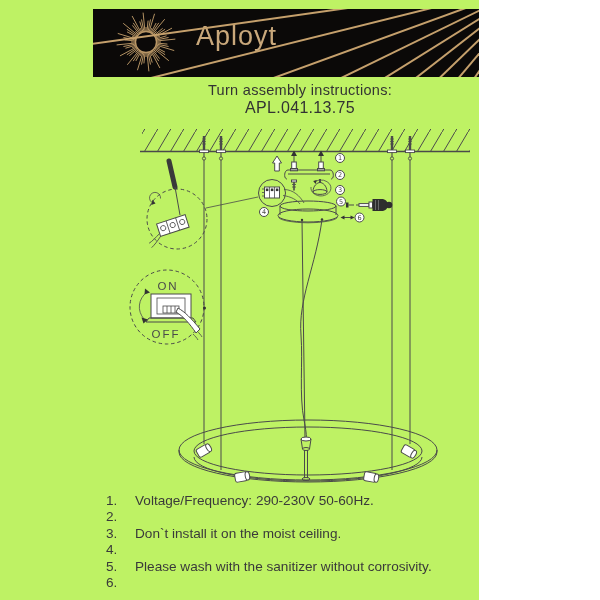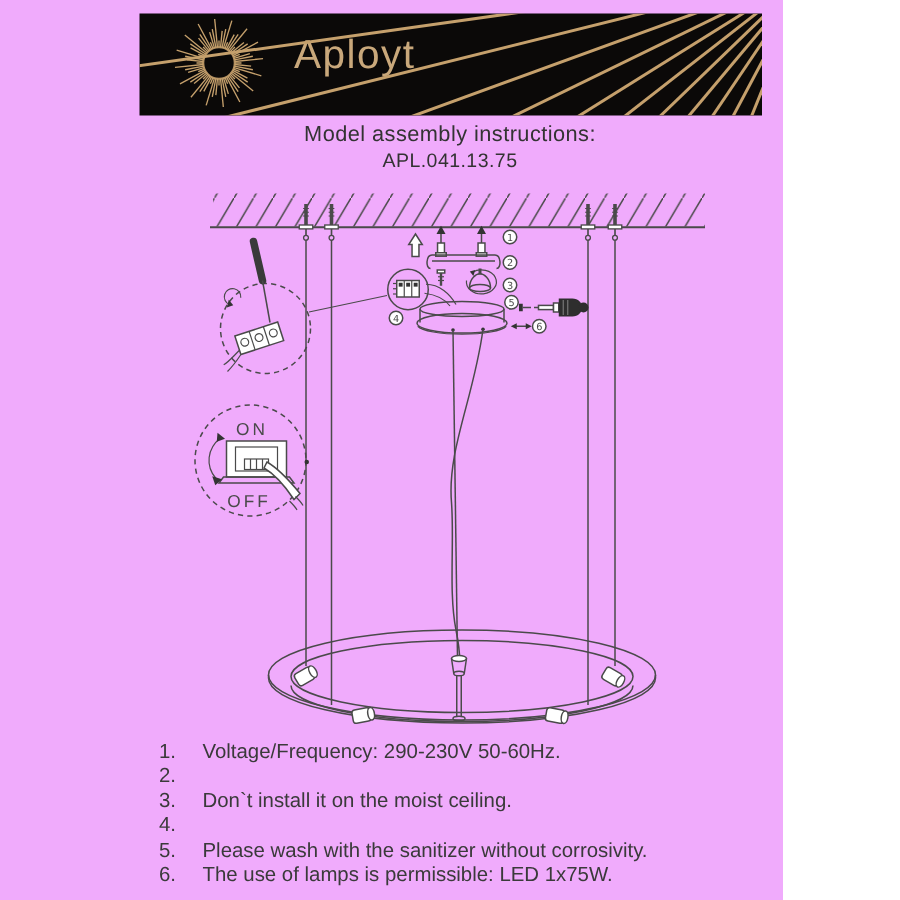--- a/index.html
+++ b/index.html
@@ -1,29 +1,29 @@
 <!DOCTYPE html>
 <html><head>
 <meta charset="utf-8">
 <style>
   html,body{margin:0;padding:0;background:#fff;}
-  .page{position:relative;width:522px;height:600px;background:#f0abfc;overflow:hidden;
+  .page{position:relative;width:479px;height:600px;background:#bef264;overflow:hidden;
         font-family:"Liberation Sans",sans-serif;}
 
   
   .banner{position:absolute;left:93px;top:9px;width:415px;height:68px;background:#0b0908;overflow:hidden;}
   .banner svg{position:absolute;left:0;top:0;}
   .brand{position:absolute;left:103px;top:12px;font-size:27px;letter-spacing:1px;color:#c9a87b;
          font-weight:normal;}
 
   
   .heading{position:absolute;left:0;top:82px;width:600px;text-align:center;
            font-size:14.5px;color:#333;letter-spacing:.3px;}
   .model{position:absolute;left:0;top:99px;width:600px;text-align:center;
-         font-size:13px;color:#333;letter-spacing:.3px;}
+         font-size:16px;color:#333;letter-spacing:.3px;}
 
   
   .diagram{position:absolute;left:0;top:0;width:600px;height:600px;}
   .ln{stroke:#4a4a4a;fill:none;stroke-width:1;}
   .ln2{stroke:#4a4a4a;fill:none;stroke-width:1.3;}
   .thin{stroke:#4a4a4a;fill:none;stroke-width:.8;}
   .wh{fill:#ffffff;stroke:#4a4a4a;stroke-width:1;}
   .dk{fill:#333333;stroke:none;}
   .dash{stroke-dasharray:3.5 2.8;}
   text.co{font-size:6.5px;fill:#4a4a4a;text-anchor:middle;font-family:"DejaVu Sans",sans-serif;}
@@ -119,21 +119,21 @@
           <line x1="447" y1="-28" x2="37.234408124504625" y2="292.1439671693424" stroke="#c5a06c" stroke-width="2"></line>
           <line x1="447" y1="-28" x2="6.014989998658507" y2="247.55801740126657" stroke="#c5a06c" stroke-width="2"></line>
           <line x1="447" y1="-28" x2="-20.37290407556685" y2="199.9529963303202" stroke="#c5a06c" stroke-width="2"></line>
           <line x1="447" y1="-28" x2="-41.6401628086723" y2="149.85047452934782" stroke="#c5a06c" stroke-width="2"></line>
           <line x1="447" y1="-28" x2="-57.55377766351819" y2="97.79938571182721" stroke="#c5a06c" stroke-width="2"></line>
           <line x1="447" y1="-28" x2="-67.93939574561648" y2="44.37001249923419" stroke="#c5a06c" stroke-width="2"></line>
         </g>
     </svg>
   </div>
 
-  <div class="heading">Model assembly instructions:</div>
+  <div class="heading">Turn assembly instructions:</div>
   <div class="model">APL.041.13.75</div>
 
   <svg class="diagram" viewBox="0 0 600 600">
     <defs>
       <pattern id="hatch" width="13" height="22" patternUnits="userSpaceOnUse">
         <line x1="0" y1="22" x2="13" y2="0" stroke="#4a4a4a" stroke-width="1"></line>
       </pattern>
       <g id="anchor">
         <line x1="0" y1="136" x2="0" y2="150" stroke="#4a4a4a" stroke-width="2.4"></line>
         <line x1="-1.9" y1="139" x2="1.9" y2="139" stroke="#4a4a4a" stroke-width=".7"></line>
@@ -349,17 +349,16 @@
     </div>
     <div class="row">
       <span class="num">4.</span>
     </div>
     <div class="row">
       <span class="num">5.</span>
       <span>Please wash with the sanitizer without corrosivity.</span>
     </div>
     <div class="row">
       <span class="num">6.</span>
-      <span>The use of lamps is permissible: LED 1x75W.</span>
     </div>
   </div>
 
 </div>
 
 </body></html>

